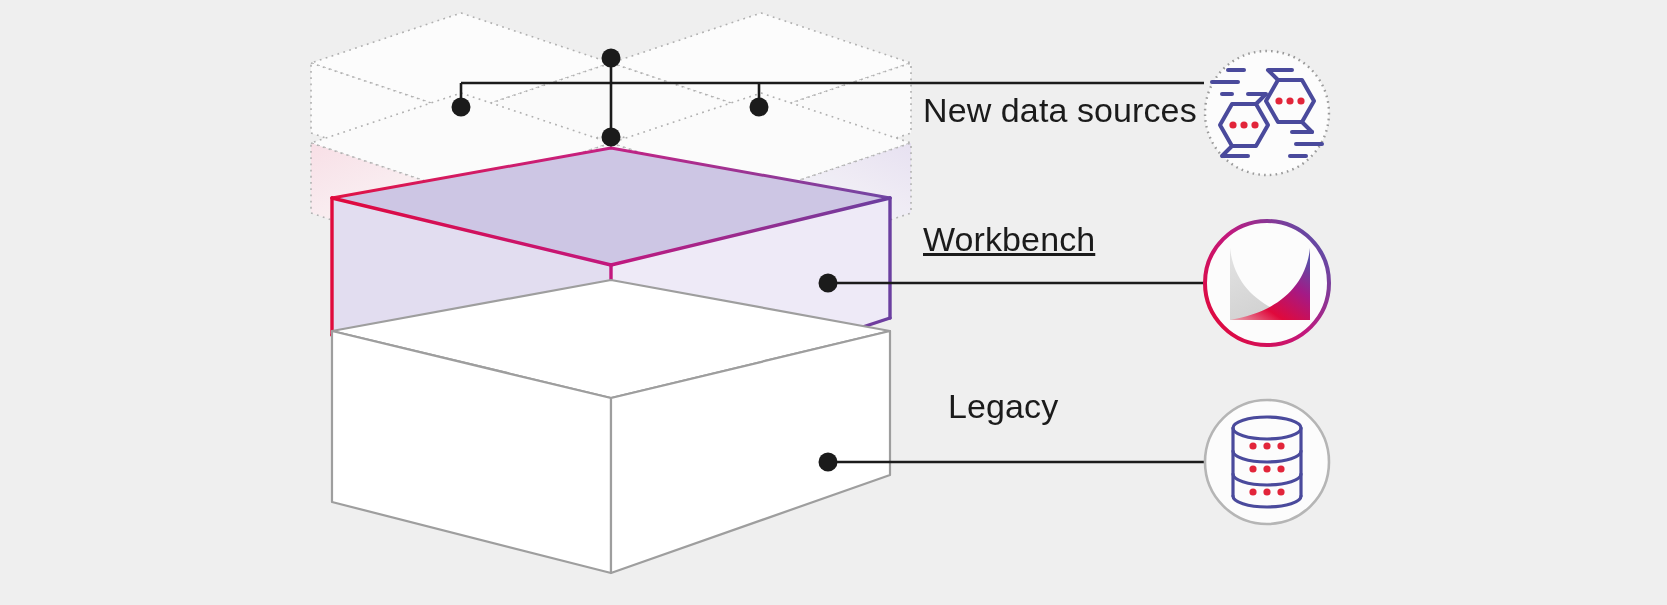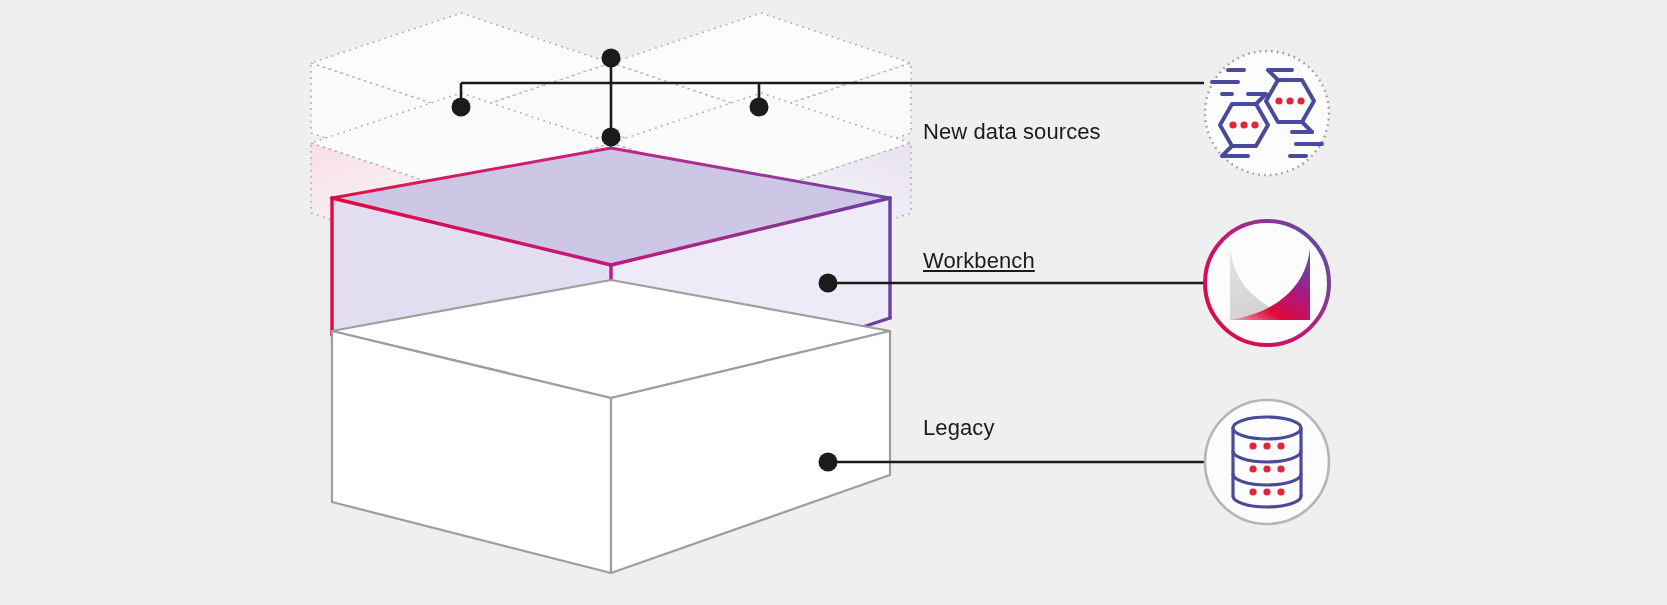--- a/index.html
+++ b/index.html
@@ -22,30 +22,29 @@
   #diagram-svg {
     position: absolute;
     left: 0;
     top: 0;
     width: 1667px;
     height: 605px;
   }
   .layer-label {
     position: absolute;
     font-family: "Liberation Sans", sans-serif;
-    font-size: 22px;
+    font-size: 34px;
     font-weight: 400;
     color: #1b1b1b;
     white-space: nowrap;
     letter-spacing: 0.1px;
-    margin-top: 28px;
   }
   #label-new-data-sources { left: 923px; top: 91px; }
   #label-workbench       { left: 923px; top: 220px; text-decoration: underline; }
-  #label-legacy          { left: 923px; top: 387px; }
+  #label-legacy          { left: 948px; top: 387px; }
 </style>
 </head>
 <body>
 
 <div id="stage">
 
   <svg id="diagram-svg" viewBox="0 0 1667 605">
     <defs>
 
       <linearGradient id="wbEdge" x1="0" y1="0" x2="1" y2="0">

